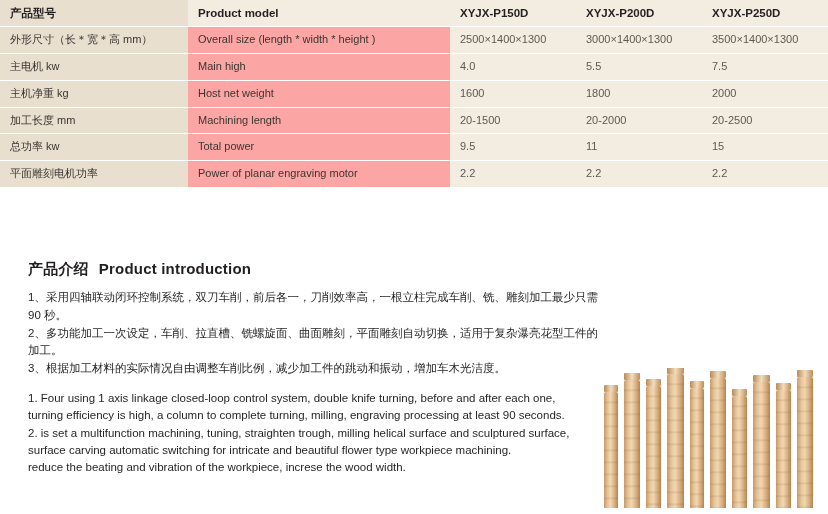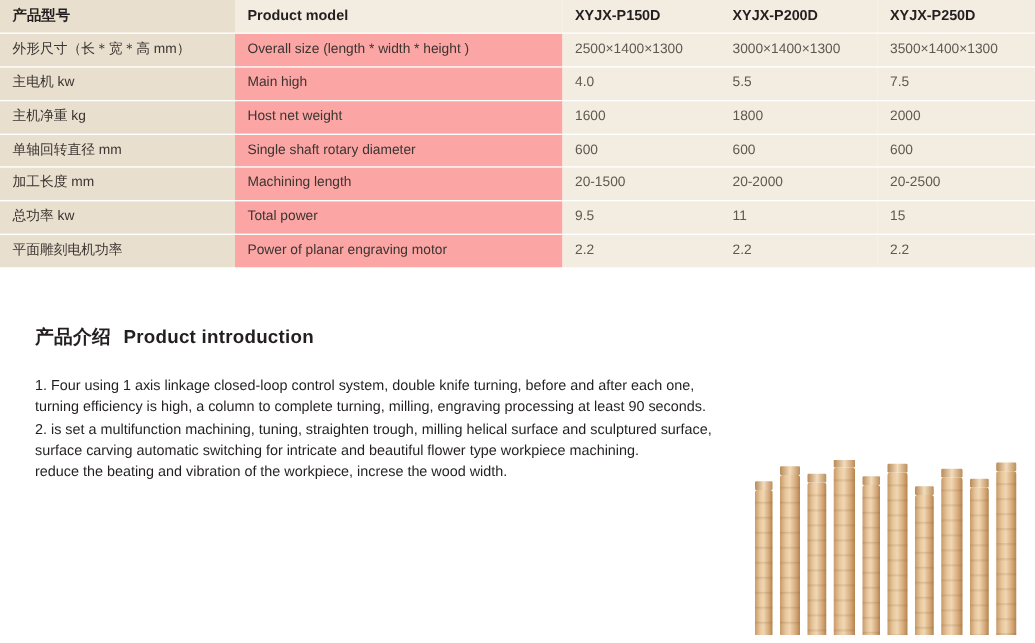--- a/index.html
+++ b/index.html
@@ -160,27 +160,20 @@
       </tr>
 
       <tr>
         <td class="cn-label">主机净重 kg</td>
         <td class="en-label">Host net weight</td>
         <td class="val">1600</td>
         <td class="val">1800</td>
         <td class="val">2000</td>
       </tr>
 
-      <tr>
-        <td class="cn-label">单轴回转直径 mm</td>
-        <td class="en-label">Single shaft rotary diameter</td>
-        <td class="val">600</td>
-        <td class="val">600</td>
-        <td class="val">600</td>
-      </tr>
 
       <tr>
         <td class="cn-label">加工长度 mm</td>
         <td class="en-label">Machining length</td>
         <td class="val">20-1500</td>
         <td class="val">20-2000</td>
         <td class="val">20-2500</td>
       </tr>
 
       <tr>
@@ -200,20 +193,25 @@
       </tr>
     </tbody>
   </table>
 
   <div class="content">
 
     <div class="sec-title">
       <span>产品介绍</span><span class="en">Product introduction</span>
     </div>
 
+    <div class="textcol">
+      <p class="para-cn">1、采用四轴联动闭环控制系统，双刀车削，前后各一，刀削效率高，一根立柱完成车削、铣、雕刻加工最少只需 90 秒。</p>
+      <p class="para-cn">2、多功能加工一次设定，车削、拉直槽、铣螺旋面、曲面雕刻，平面雕刻自动切换，适用于复杂瀑亮花型工件的加工。</p>
+      <p class="para-cn">3、根据加工材料的实际情况自由调整车削比例，减少加工件的跳动和振动，增加车木光洁度。</p>
+    </div>
 
     <div class="gap"></div>
 
     <div class="textcol">
       <p class="para-en">1. Four using 1 axis linkage closed-loop control system, double knife turning, before and after each one,</p>
       <p class="para-en">turning efficiency is high, a column to complete turning, milling, engraving processing at least 90 seconds.</p>
       <p class="para-en">2. is set a multifunction machining, tuning, straighten trough, milling helical surface and sculptured surface,</p>
       <p class="para-en">surface carving automatic switching for intricate and beautiful flower type workpiece machining.</p>
       <p class="para-en">reduce the beating and vibration of the workpiece, increse the wood width.</p>
     </div>

